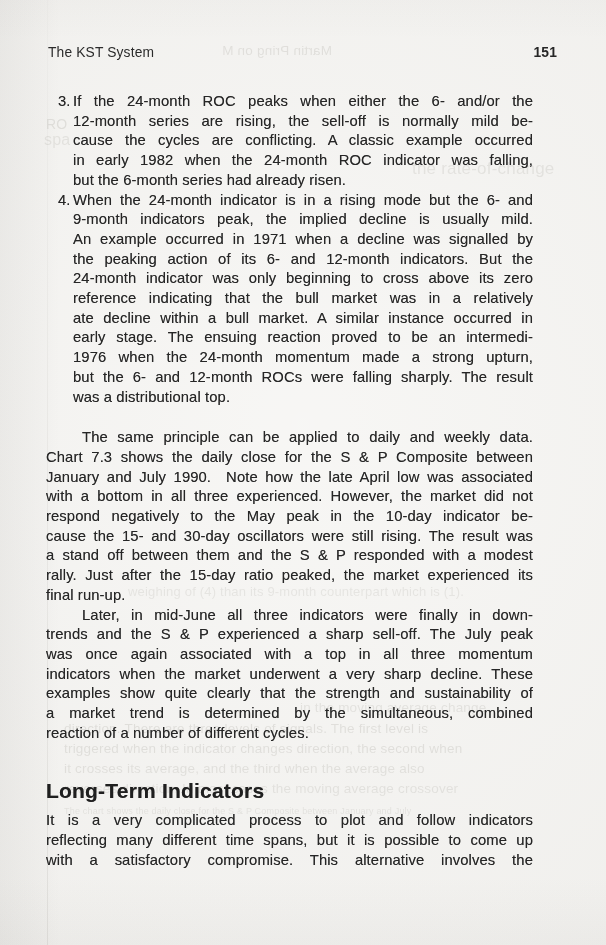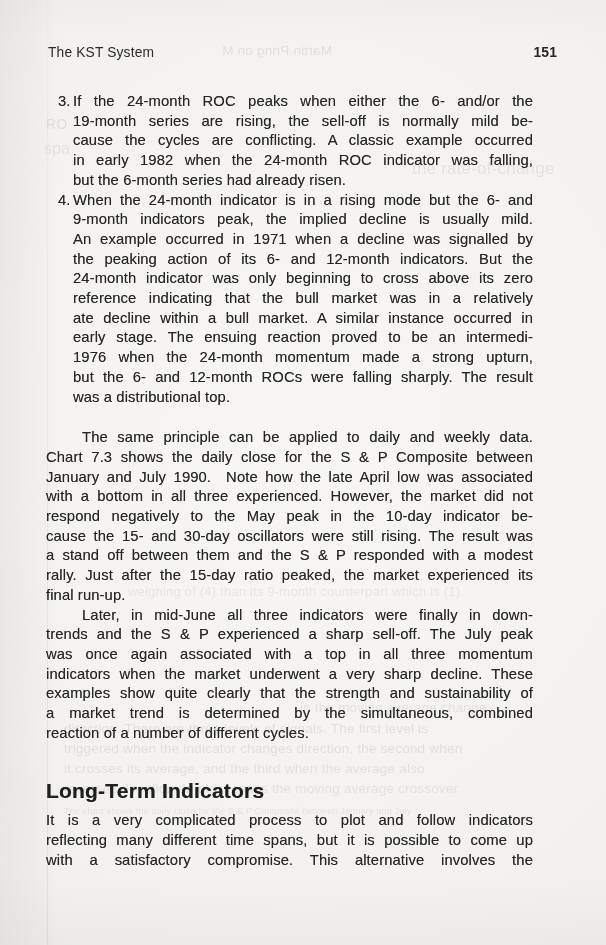--- a/index.html
+++ b/index.html
@@ -53,41 +53,41 @@
   .ghost.mirrored{transform:scaleX(-1);}
 </style>
 </head>
 <body>
 
 <div class="page">
 
   <div class="ghost-layer" id="ghost-layer">
       <span class="ghost mirrored" style="left: 222px; top: 43px; font-size: 13.5px; opacity: 0.16;">Martin Pring on M</span>
       <span class="ghost" style="left: 46px; top: 116px; font-size: 14px; opacity: 0.17;">RO</span>
-      <span class="ghost" style="left: 44px; top: 140px; font-size: 16px; opacity: 0.14;">spa</span>
+      <span class="ghost" style="left: 44px; top: 131px; font-size: 16px; opacity: 0.14;">spa</span>
       <span class="ghost" style="left: 368px; top: 159px; font-size: 17px; opacity: 0.14; margin-left: 44px;">the rate-of-change</span>
       <span class="ghost" style="left: 128px; top: 584px; font-size: 13px; opacity: 0.13;">weighing of (4) than its 9-month counterpart which is (1).</span>
       <span class="ghost" style="left: 300px; top: 700px; font-size: 13.5px; opacity: 0.15;">in the moving average change</span>
       <span class="ghost" style="left: 64px; top: 721px; font-size: 13.5px; opacity: 0.17;">direction. There are three levels of signals. The first level is</span>
       <span class="ghost" style="left: 64px; top: 741px; font-size: 13.5px; opacity: 0.17;">triggered when the indicator changes direction, the second when</span>
       <span class="ghost" style="left: 64px; top: 761px; font-size: 13.5px; opacity: 0.16;">it crosses its average, and the third when the average also</span>
       <span class="ghost" style="left: 64px; top: 781px; font-size: 13.5px; opacity: 0.15;">reverses direction. In most cases the moving average crossover</span>
       <span class="ghost" style="left: 64px; top: 806px; font-size: 9px; opacity: 0.14;">The chart shows the daily close for the S &amp; P Composite between January and July</span>
     </div>
 
   <div class="header">
     <span>The KST System</span>
     <span class="pagenum">151</span>
   </div>
 
   <div class="body-text" id="text-flow">
       <div class="list-item">
         <span class="list-num">3.</span>
         <div class="line j">If the 24-month ROC peaks when either the 6- and/or the</div>
-        <div class="line j">19-month series are rising, the sell-off is normally mild be-</div>
+        <div class="line j">12-month series are rising, the sell-off is normally mild be-</div>
         <div class="line j">cause the cycles are conflicting. A classic example occurred</div>
         <div class="line j">in early 1982 when the 24-month ROC indicator was falling,</div>
         <div class="line">but the 6-month series had already risen.</div>
       </div>
       <div class="list-item">
         <span class="list-num">4.</span>
         <div class="line j">When the 24-month indicator is in a rising mode but the 6- and</div>
         <div class="line j">9-month indicators peak, the implied decline is usually mild.</div>
         <div class="line j">An example occurred in 1971 when a decline was signalled by</div>
         <div class="line j">the peaking action of its 6- and 12-month indicators. But the</div>

